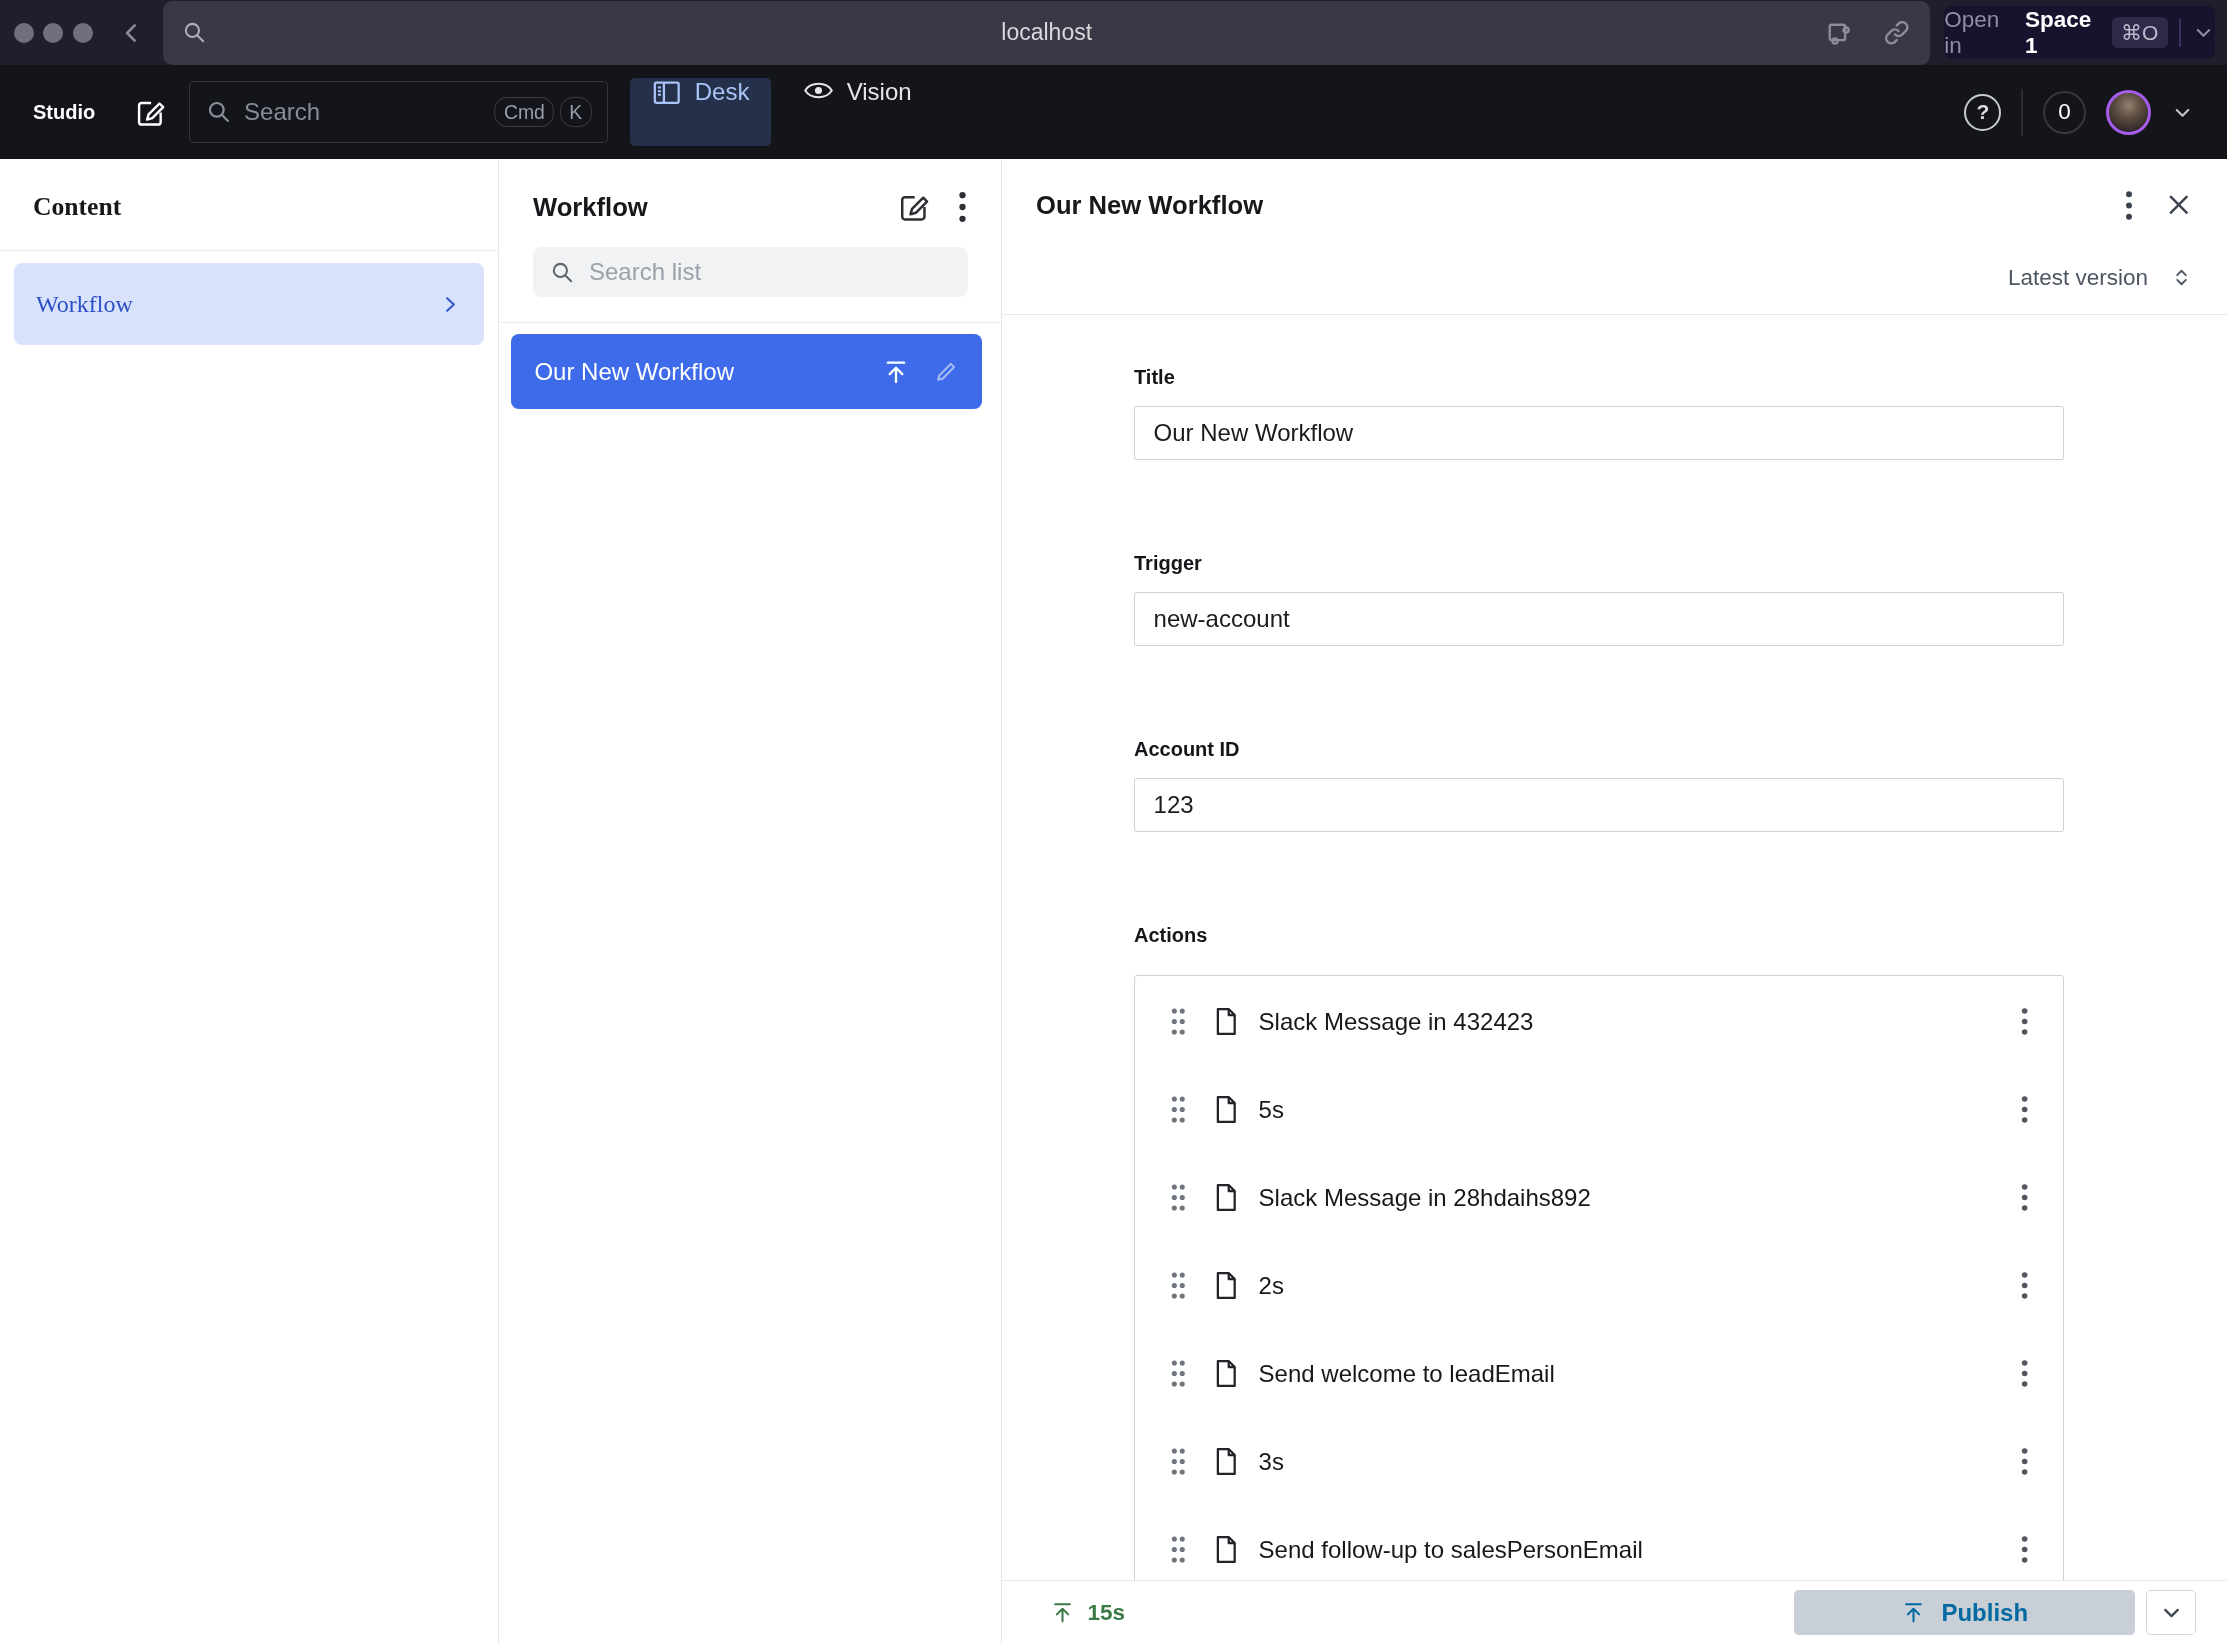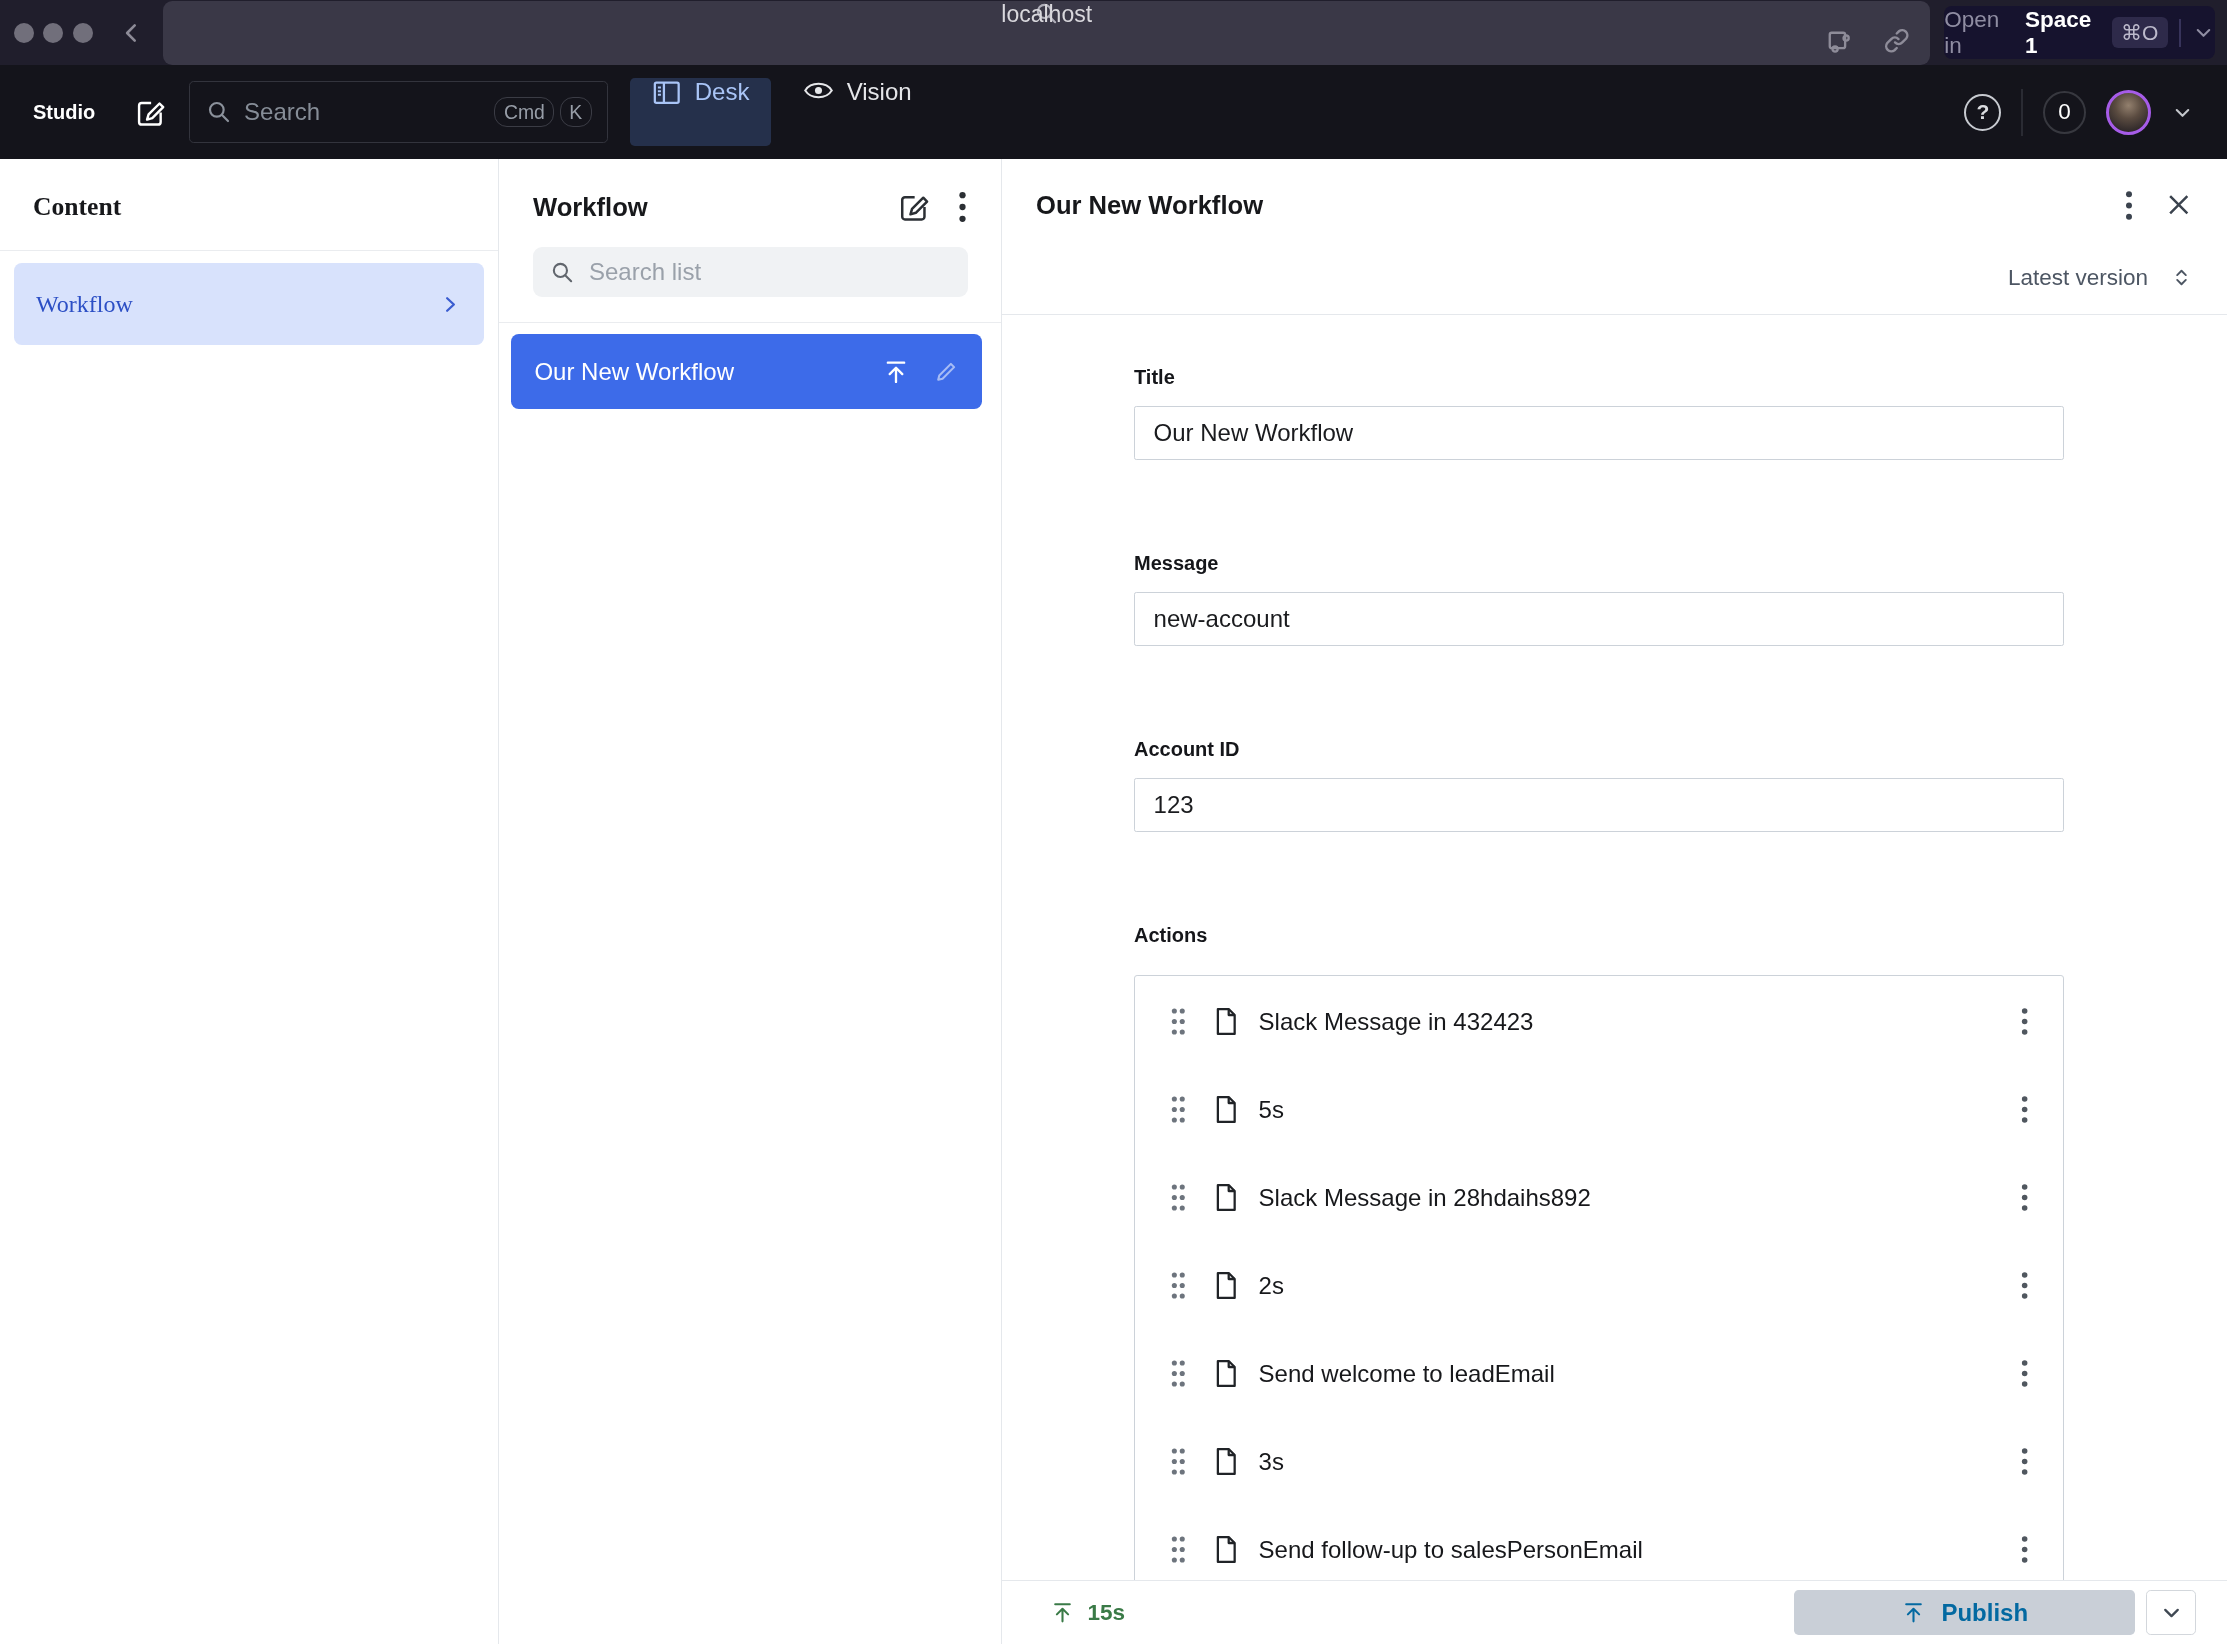--- a/index.html
+++ b/index.html
@@ -6,21 +6,21 @@
   html, body { width: 2227px; height: 1644px; overflow: hidden; background: #fff;
     font-family: "Liberation Sans", "DejaVu Sans", sans-serif; }
 
   
   .chrome { position: absolute; top: 0; left: 0; width: 100%; height: 65px;
     background: #201e2c; display: flex; align-items: center; }
   .traffic { display: flex; gap: 9.3px; margin-left: 14px; }
   .traffic span { width: 20px; height: 20px; border-radius: 50%; background: #716f7b; display: block; }
   .back-btn { color: #8d8b97; margin: 0 18.6px 0 26px; display: flex; }
   .urlbar { position: relative; height: 64px; width: 1767px; background: #3a3847; border-radius: 9.3px;
-    display: flex; align-items: center; padding: 0 18.6px; color: #aeadb8; flex-direction: column; }
+    display: flex; align-items: center; padding: 0 18.6px; color: #aeadb8; }
   .urlbar .url { position: absolute; left: 0; right: 0; text-align: center;
     color: #d9d8dd; font-size: 23px; }
   .urlbar-icons { margin-left: auto; display: flex; gap: 29.5px; color: #8e8c99; z-index: 2; }
   .open-btn { margin-left: 14px; margin-right: 7.8px; width: 271px; height: 53px; background: #16132e;
     border-radius: 7.8px; display: flex; align-items: center; justify-content: center; gap: 10px;
     font-size: 22.5px; color: #8f8da2; }
   .open-btn .target { color: #ffffff; font-weight: 700; }
   .open-btn .chip { background: #2e2a4a; color: #bcbacb; border-radius: 6.2px; padding: 3.9px 9.3px; font-size: 21px; }
   .open-btn .vsep { width: 1.6px; height: 28px; background: #37335a; margin: 0 1.6px; }
   .open-btn .chev { color: #8f8da2; display: flex; }
@@ -348,21 +348,21 @@
           </svg>
       </div>
     </div>
 
     <div class="doc-body">
       <div class="fgroup">
         <div class="flabel">Title</div>
         <input class="finput" type="text" value="Our New Workflow" style="">
       </div>
       <div class="fgroup">
-        <div class="flabel">Message</div>
+        <div class="flabel">Trigger</div>
         <input class="finput" type="text" value="new-account" style="">
       </div>
       <div class="fgroup">
         <div class="flabel">Account ID</div>
         <input class="finput" type="text" value="123" style="">
       </div>
 
       <div class="fgroup actions-group">
         <div class="flabel">Actions</div>
         <div class="actions-box">

